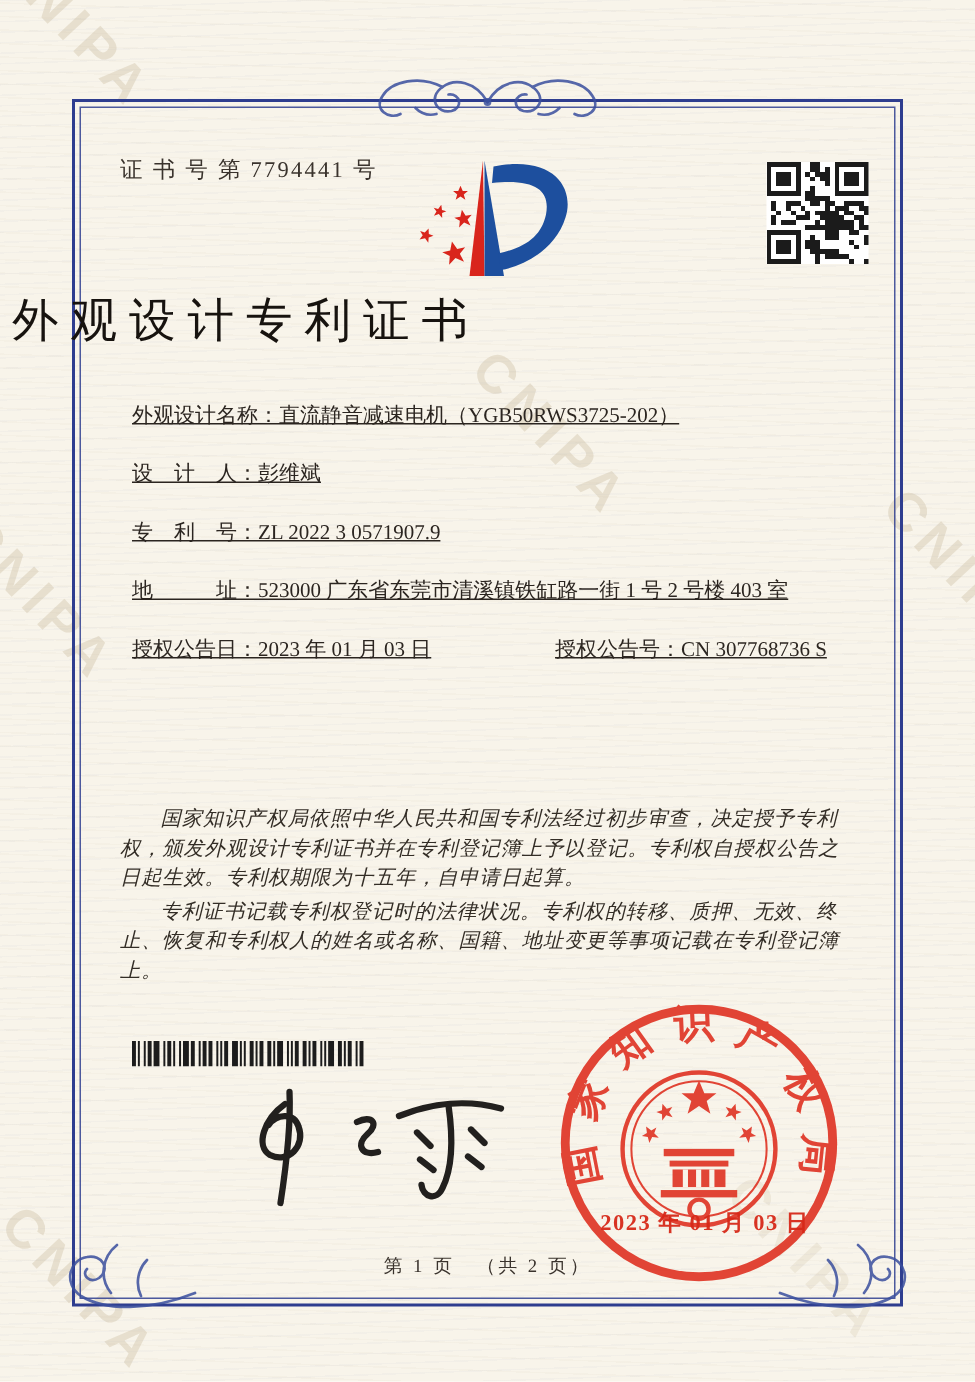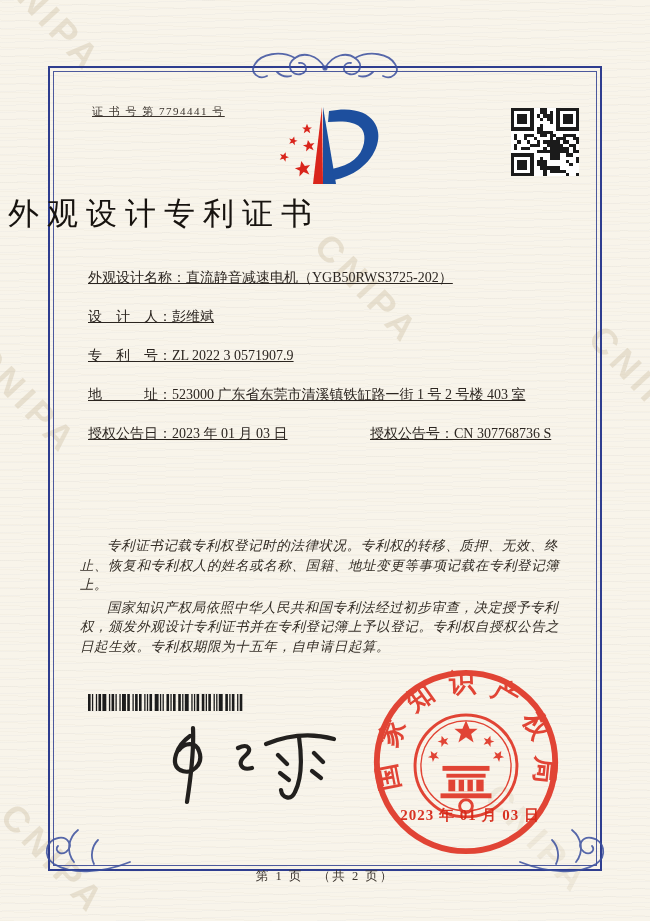--- a/index.html
+++ b/index.html
@@ -20,22 +20,22 @@
   .frame{
     position:absolute; left:48px; top:66px; width:550px; height:801px;
     border:2px solid #2e3d8f;
   }
   .frame-inner{
     position:absolute; left:3px; top:3px; right:3px; bottom:3px;
     border:1px solid rgba(46,61,143,0.85);
   }
   .orn{ position:absolute; }
   .cert-no{
-    position:absolute; left:92px; top:104px;
-    font-size:11px; letter-spacing:1.5px; color:#3a332d;text-decoration:underline;
+    position:absolute; left:80px; top:104px;
+    font-size:15px; letter-spacing:1.5px; color:#3a332d;
   }
   .logo{ position:absolute; left:253px; top:99px; }
   .qr{ position:absolute; left:511px; top:108px; }
   .title{
     position:absolute; left:0; top:193px; width:100%;
     font-size:31px; font-weight:normal;
     letter-spacing:8px; padding-left:8px; box-sizing:border-box; color:#17130f;
   }
   .fields{ position:absolute; left:88px; top:268px; width:492px; }
   .frow{ line-height:20px; font-size:14px; margin-bottom:19px; white-space:pre;text-decoration:underline; }
@@ -58,21 +58,21 @@
   }
   .commissioner div{ margin-bottom:11px; }
   .signature{ position:absolute; left:158px; top:724px; }
   .seal{ position:absolute; left:368px; top:664px; }
   .seal-date{
     position:absolute; left:372px; top:806px; width:196px; text-align:center;
     font-size:15px; font-weight:bold; letter-spacing:1px;
     color:rgba(214,40,24,0.95);
   }
   .page-info{
-    position:absolute; left:0; top:868px; width:100%; text-align:center;
+    position:absolute; left:0; top:836px; width:100%; text-align:center;
     font-size:12.5px; letter-spacing:2px; color:#3a332d;
   }
   .note{
     position:absolute; left:0; top:880px; width:100%; text-align:center;
     font-size:13.5px; font-style:italic; letter-spacing:2px; color:#332d26;margin-top:42px;
   }
 </style>
 </head>
 <body>
 
@@ -278,22 +278,22 @@
     <div class="frow"><span class="lbl">设　计　人：</span><span class="val">彭维斌</span></div>
     <div class="frow"><span class="lbl">专　利　号：</span><span class="val">ZL 2022 3 0571907.9</span></div>
     <div class="frow"><span class="lbl">地　　　址：</span><span class="val">523000 广东省东莞市清溪镇铁缸路一街 1 号 2 号楼 403 室</span></div>
     <div class="frow double">
       <span class="grp-left"><span class="lbl">授权公告日：</span><span class="val">2023 年 01 月 03 日</span></span>
       <span class="grp-right"><span class="lbl">授权公告号：</span><span class="val">CN 307768736 S</span></span>
     </div>
   </div>
 
   <div class="paras">
+    <p>国家知识产权局依照中华人民共和国专利法经过初步审查，决定授予专利权，颁发外观设计专利证书并在专利登记簿上予以登记。专利权自授权公告之日起生效。专利权期限为十五年，自申请日起算。</p>
     <p>专利证书记载专利权登记时的法律状况。专利权的转移、质押、无效、终止、恢复和专利权人的姓名或名称、国籍、地址变更等事项记载在专利登记簿上。</p>
-    <p>国家知识产权局依照中华人民共和国专利法经过初步审查，决定授予专利权，颁发外观设计专利证书并在专利登记簿上予以登记。专利权自授权公告之日起生效。专利权期限为十五年，自申请日起算。</p>
   </div>
 
   <svg class="barcode" width="170" height="17" viewBox="0 0 130 17" preserveAspectRatio="none">
     <g id="barcode-bars" fill="#1c1c1c">
         <rect x="0" y="0" width="2" height="17"></rect>
         <rect x="3" y="0" width="1" height="17"></rect>
         <rect x="6" y="0" width="1" height="17"></rect>
         <rect x="8" y="0" width="2" height="17"></rect>
         <rect x="11" y="0" width="3" height="17"></rect>
         <rect x="16" y="0" width="1" height="17"></rect>

